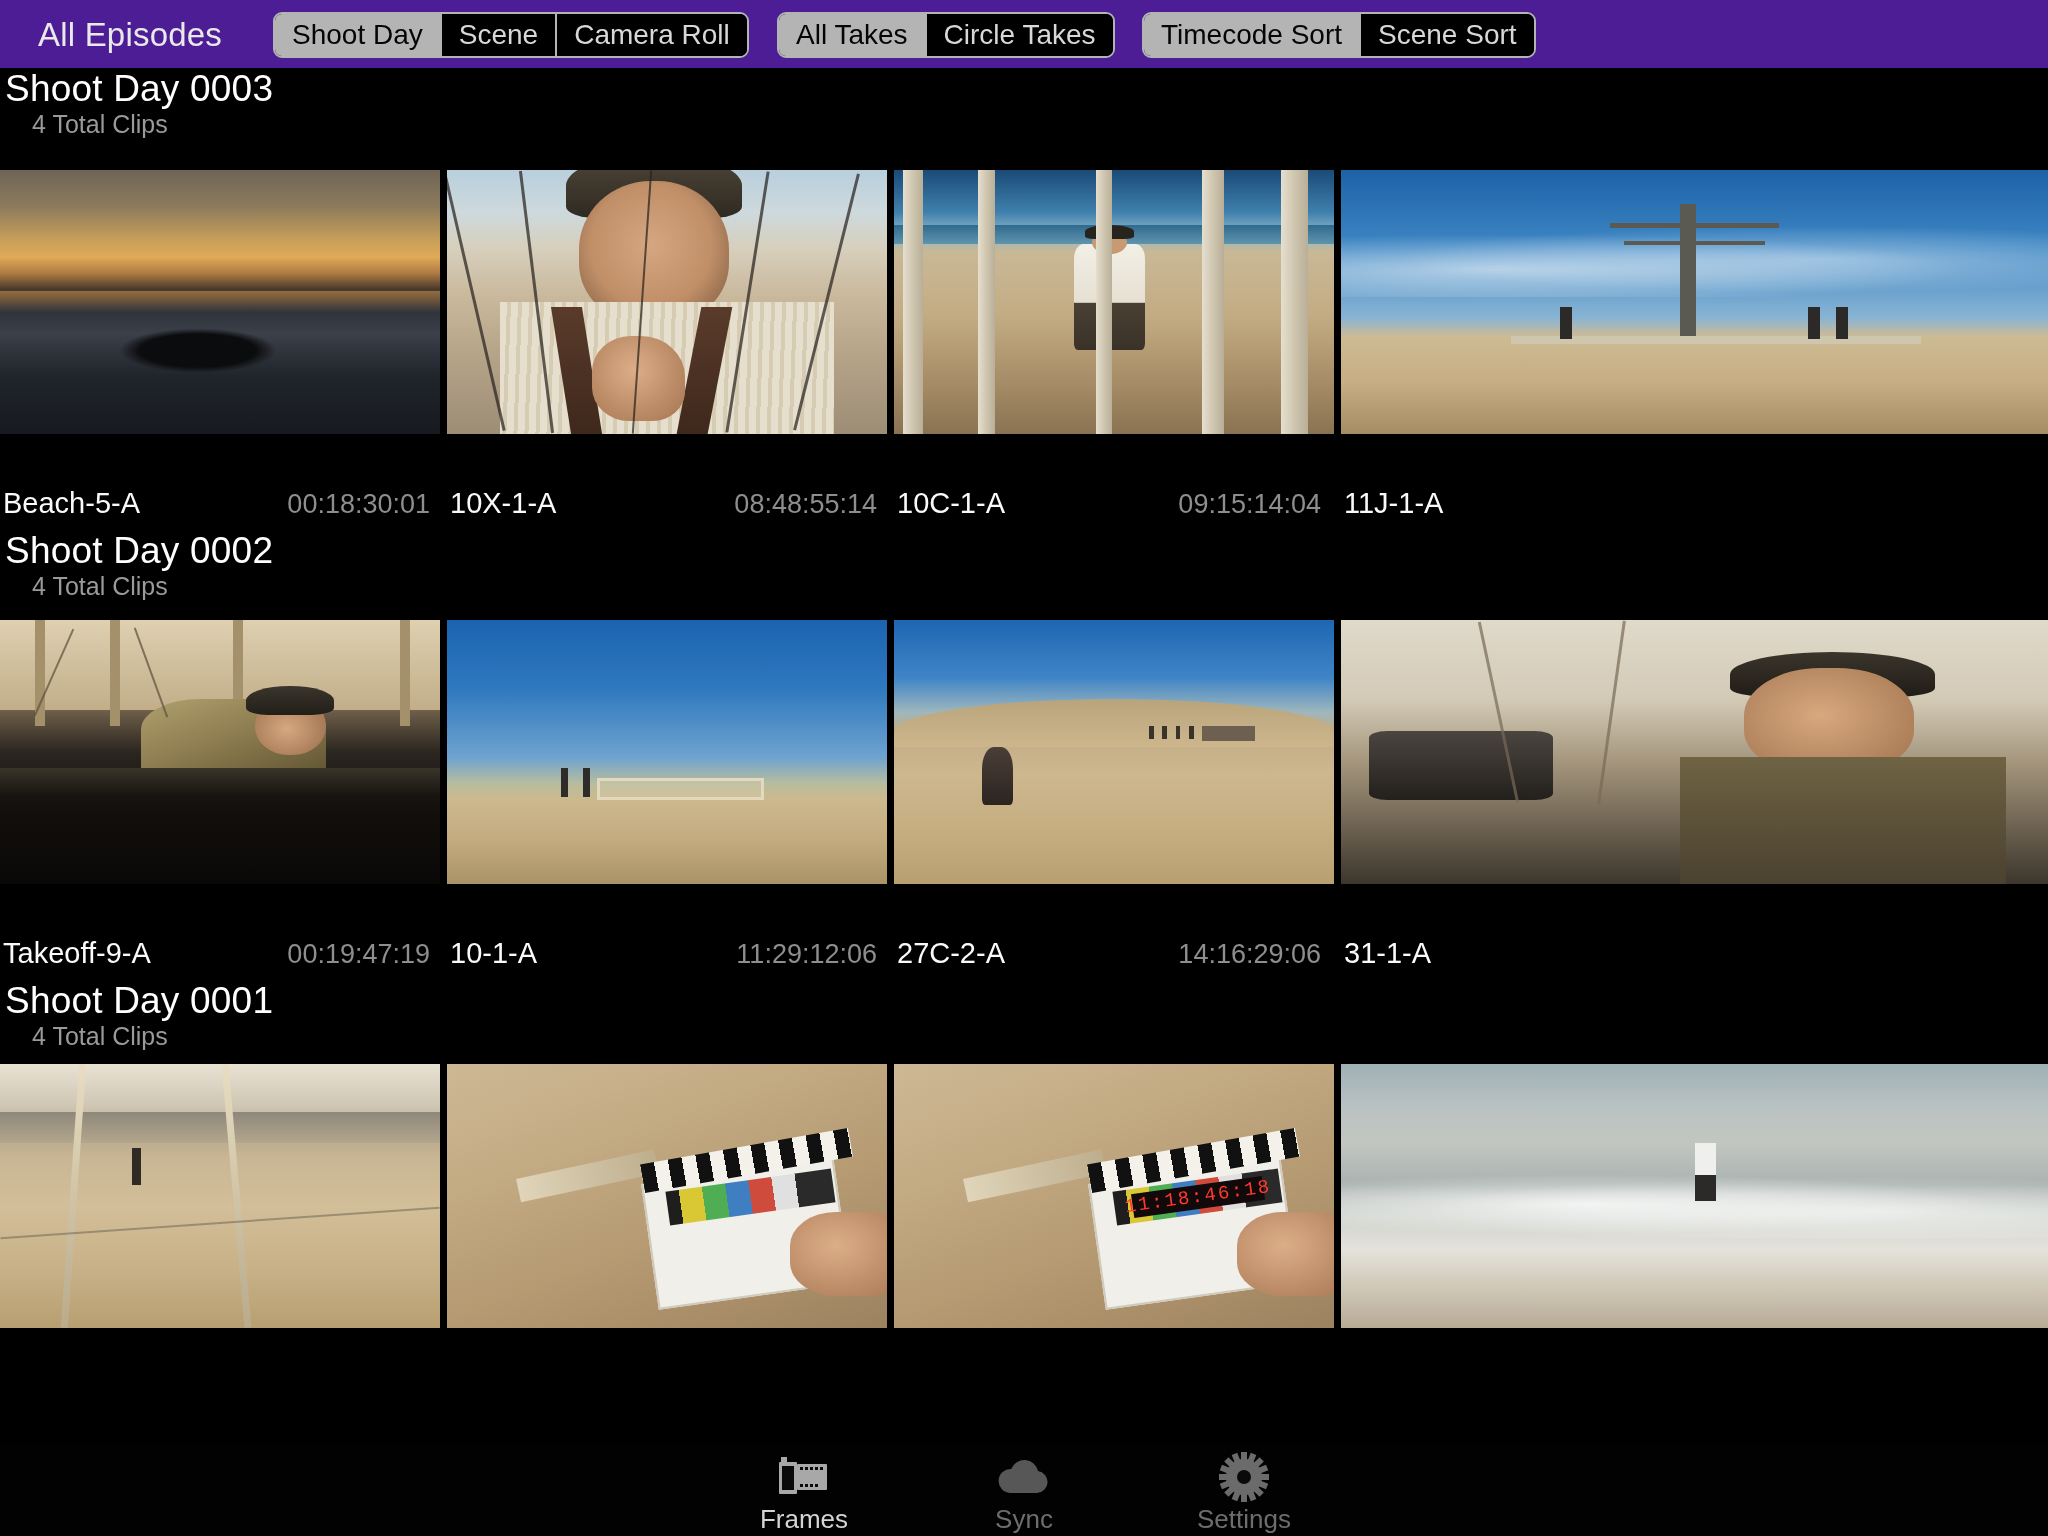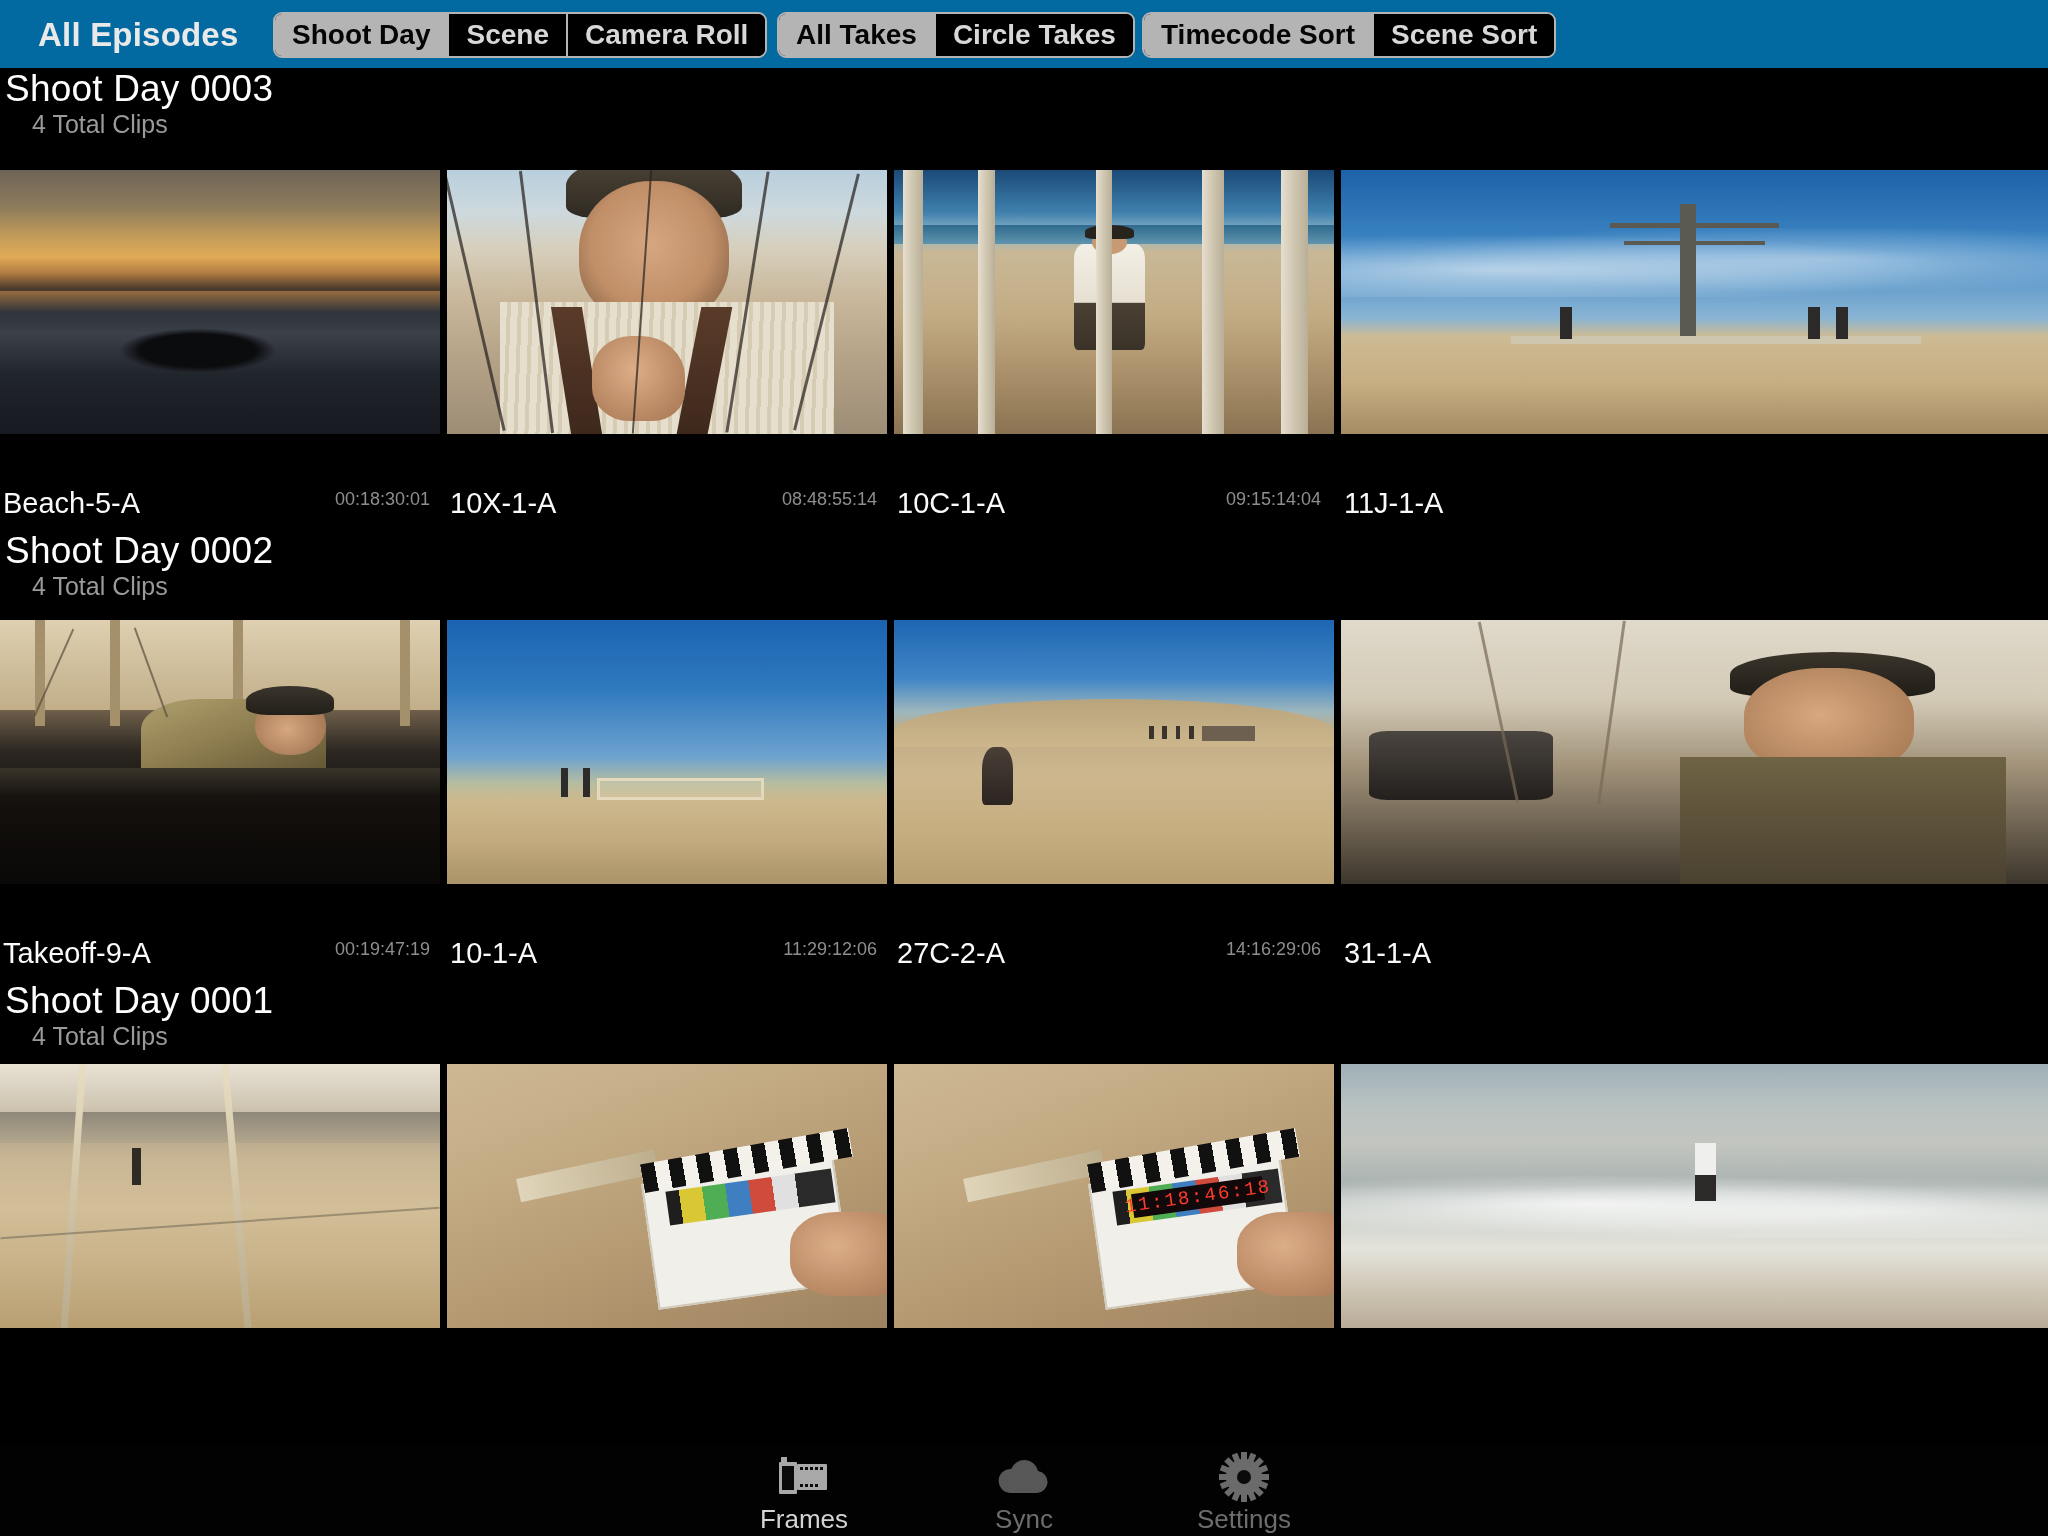--- a/index.html
+++ b/index.html
@@ -7,22 +7,21 @@
     width:2048px; height:1536px;
     background:#000; overflow:hidden;
     font-family:"Liberation Sans", sans-serif;
     -webkit-font-smoothing:antialiased;
   }
   #app{ position:relative; width:2048px; height:1536px; background:#000; }
 
   
   .topbar{
     position:absolute; left:0; top:0; width:2048px; height:68px;
-    background:#0369a1;
-    font-weight:bold;
+    background:#4c1d95;
   }
   .app-title{
     position:absolute; left:38px; top:16px;
     font-size:33px; color:#e9e9e9; letter-spacing:0.2px;
   }
   .segctl{
     position:absolute; top:12px; height:46px;
     border:2px solid #b4b4b4; border-radius:9px;
     display:flex; overflow:hidden; background:#000;
   }
@@ -63,21 +62,21 @@
   .cell.c3{ left:1341px; width:707px; }
 
   .labels{ position:absolute; left:0; width:2048px; height:40px; }
   .lbl{ position:absolute; top:0; height:40px; }
   .lbl .nm{
     position:absolute; left:0; top:0;
     font-size:29px; color:#fafafa; white-space:nowrap;
   }
   .lbl .tc{
     position:absolute; top:2px;
-    font-size:18px; color:#8e8e8e; white-space:nowrap;
+    font-size:27px; color:#8e8e8e; white-space:nowrap;
   }
   .lbl.l0{ left:3px; width:437px; }
   .lbl.l1{ left:450px; width:437px; }
   .lbl.l2{ left:897px; width:437px; }
   .lbl.l3{ left:1344px; width:700px; }
   .lbl.l0 .tc{ right:10px; }
   .lbl.l1 .tc{ right:10px;margin-left:24px; }
   .lbl.l2 .tc{ right:13px; }
 
   

